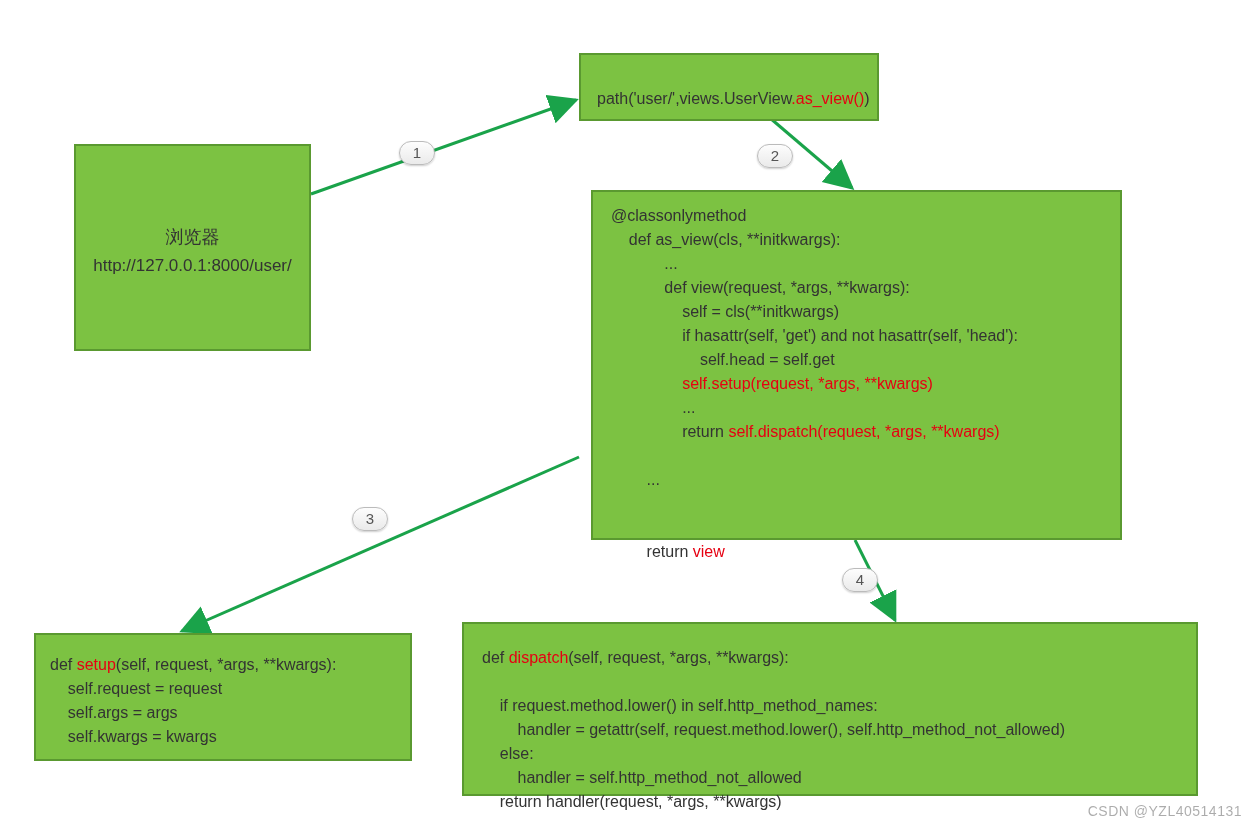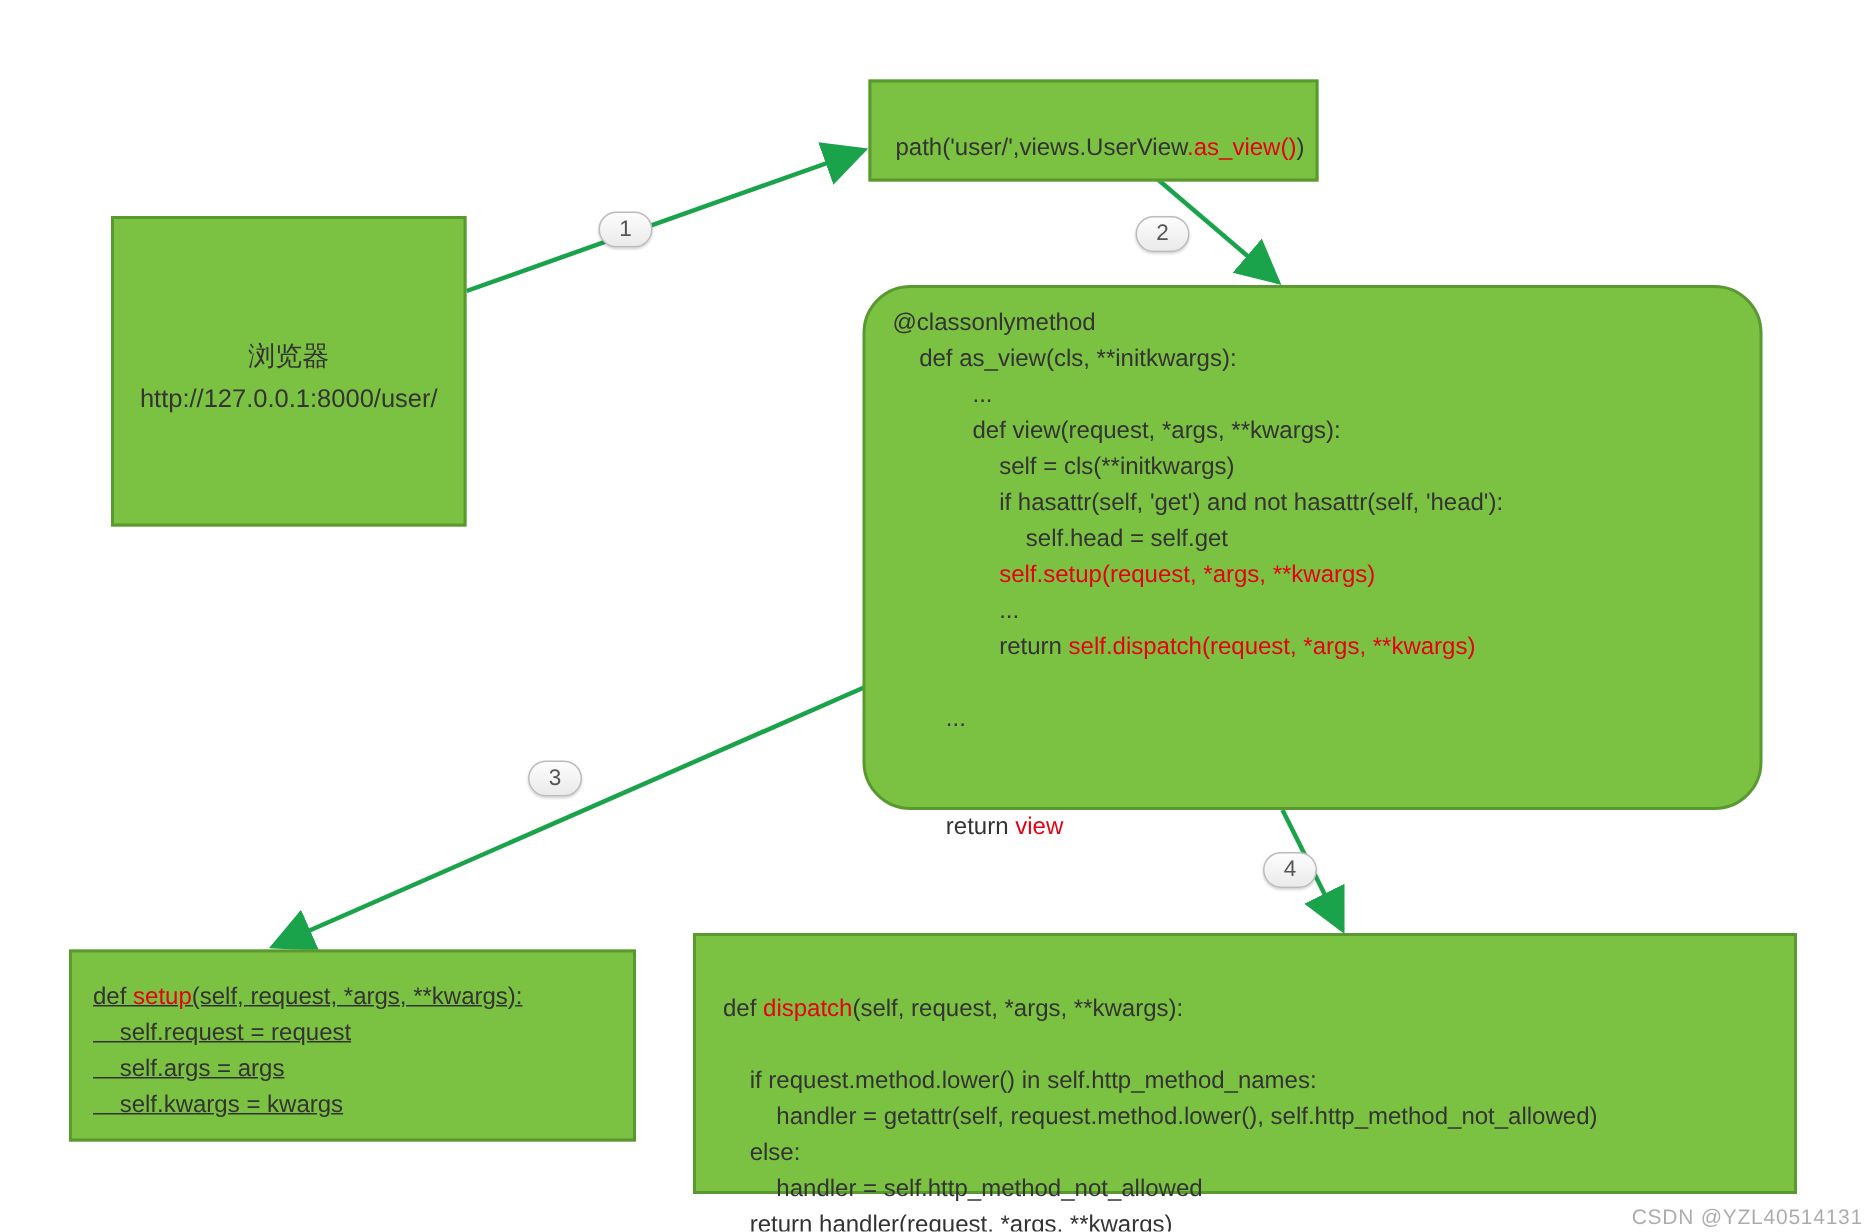--- a/index.html
+++ b/index.html
@@ -29,37 +29,35 @@
     margin-top: 31px;
   }
   .browser-title { font-size: 18px; color: #333; }
   .browser-url { font-size: 17px; color: #333; margin-top: 2px; }
   .path-box {
     left: 579px; top: 53px;
     width: 300px; height: 64px;
     padding: 32px 16px;
   }
   .asview-box {
-    left: 575px; top: 190px;
-    width: 600px; height: 350px;
+    left: 591px; top: 190px;
+    width: 531px; height: 350px;
     padding: 12px 18px;
     font-family: "Lucida Grande", Arial, sans-serif;
     font-size: 16px;
-    border-radius: 32px;
   }
   .setup-box {
-    left: 46px; top: 633px;
+    left: 34px; top: 633px;
     width: 378px; height: 128px;
     padding: 18px 14px;
-    text-decoration: underline;
   }
   .dispatch-box {
     left: 462px; top: 622px;
     width: 736px; height: 174px;
-    padding: 37px 18px;
+    padding: 22px 18px;
   }
   .watermark {
     position: absolute;
     right: 8px;
     bottom: 2px;
     font-size: 14px;
     color: rgba(0,0,0,0.33);
     letter-spacing: 0.5px;
   }
   .badge {

